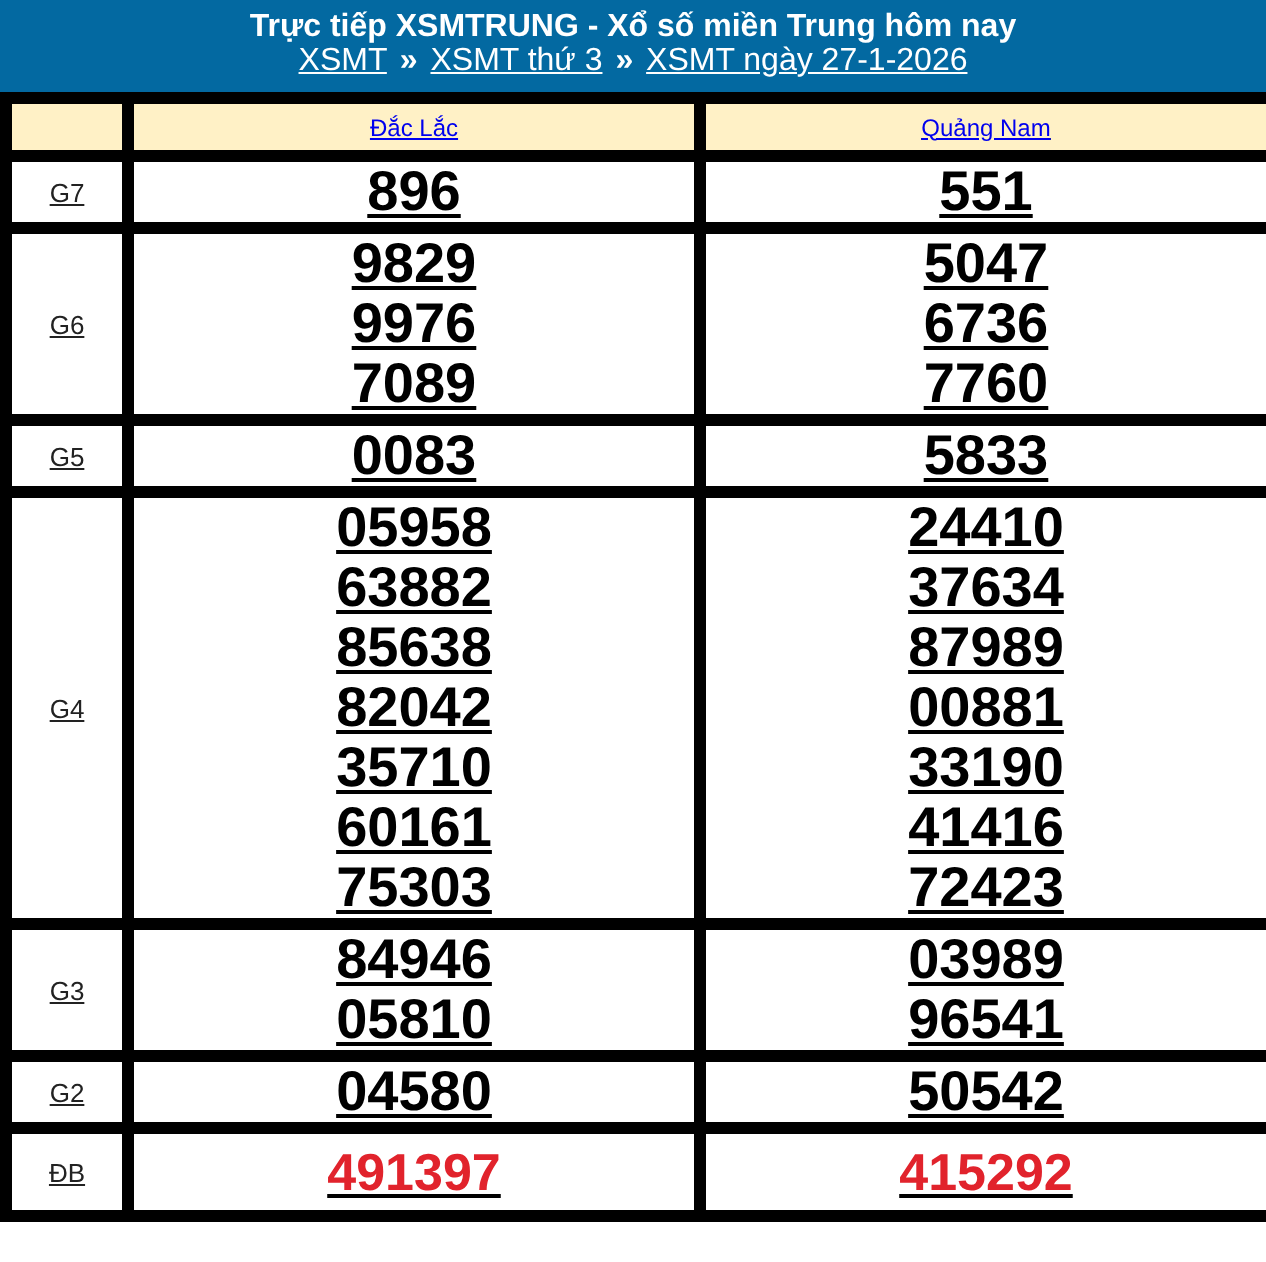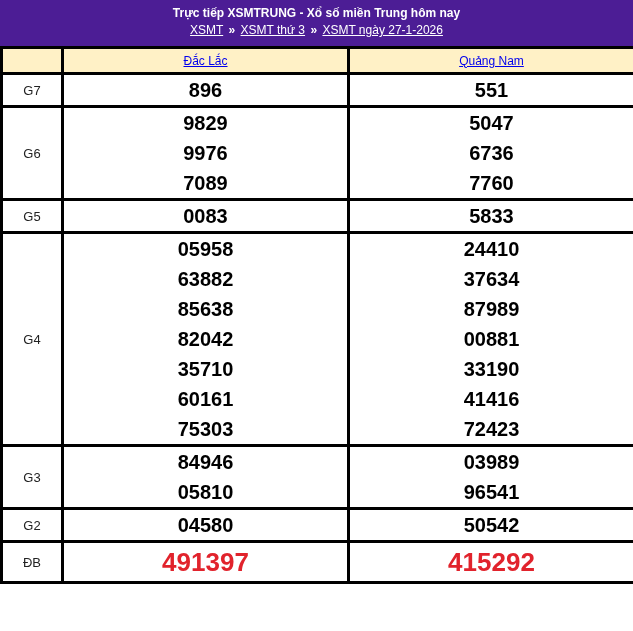--- a/index.html
+++ b/index.html
@@ -1,30 +1,30 @@
 <!DOCTYPE html>
 <html><head>
 <meta charset="utf-8">
 <style>
   html, body { margin: 0; padding: 0; background: #ffffff; }
   body { width: 633px; height: 631px; overflow: hidden; font-family: "Liberation Sans", sans-serif; }
   .wrap { width: 633px; position: relative; }
   .top {
-    background: #4c1d95; height: 46px; color: #fff; text-align: center;
-    font-size: 12px; line-height: 17px; padding-top: 5px; box-sizing: border-box;
+    background: #0369a1; height: 46px; color: #fff; text-align: center;
+    font-size: 16px; line-height: 17px; padding-top: 5px; box-sizing: border-box;
   }
   .top .title { font-weight: bold; }
   .top .crumbs a { color: #fff; }
   .top .crumbs .sep { font-weight: bold; padding: 0 2px; }
   table { border-collapse: collapse; width: 633px; table-layout: fixed; }
-  td { border: 3px solid #000000; text-align: center; padding: 0; }
+  td { border: 6px solid #000000; text-align: center; padding: 0; text-decoration: underline; }
   tr.prov td { background: #fff1c6; height: 23px; font-size: 12px; }
   tr.prov a { color: #0000ee; text-decoration: underline; }
   td.lbl { width: 60px; font-size: 13px; color: #222; }
-  .num { font-weight: bold; font-size: 20px; color: #000; line-height: 30px; display: block; }
+  .num { font-weight: bold; font-size: 28px; color: #000; line-height: 30px; display: block; }
   .num.red { color: #e1232c; }
   .g8 .num { font-size: 26px; line-height: 35px; }
   .db .num { font-size: 26px; line-height: 38px; }
 </style>
 </head>
 <body>
 
 <div class="wrap">
   <div class="top">
     <div class="title">Trực tiếp XSMTRUNG - Xổ số miền Trung hôm nay</div>

